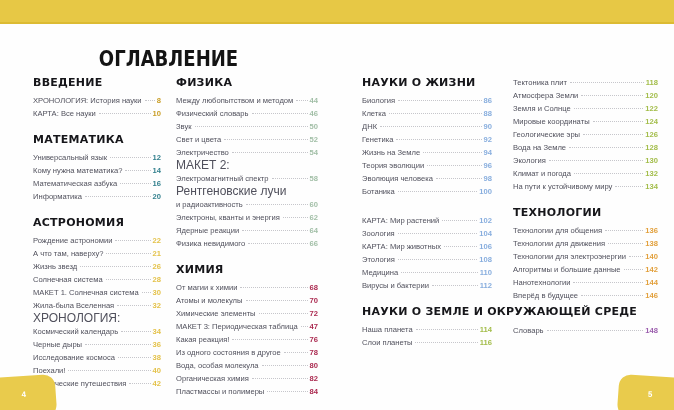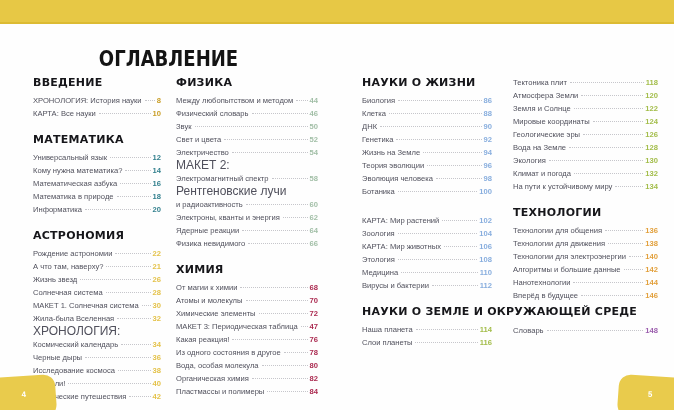--- a/index.html
+++ b/index.html
@@ -132,27 +132,20 @@
         </div>
         <div class="toc-row">
           <div class="toc-line">
             <span class="toc-label">Математическая азбука</span>
             <span class="leader"></span>
             <span class="toc-page" style="color: rgb(51, 128, 142);">16</span>
           </div>
         </div>
         <div class="toc-row">
           <div class="toc-line">
-            <span class="toc-label">Математика в природе</span>
-            <span class="leader"></span>
-            <span class="toc-page" style="color: rgb(51, 128, 142);">18</span>
-          </div>
-        </div>
-        <div class="toc-row">
-          <div class="toc-line">
             <span class="toc-label">Информатика</span>
             <span class="leader"></span>
             <span class="toc-page" style="color: rgb(51, 128, 142);">20</span>
           </div>
         </div>
       </section>
       <section class="toc-block">
         <h2 class="toc-heading">АСТРОНОМИЯ</h2>
         <div class="toc-row">
           <div class="toc-line">

